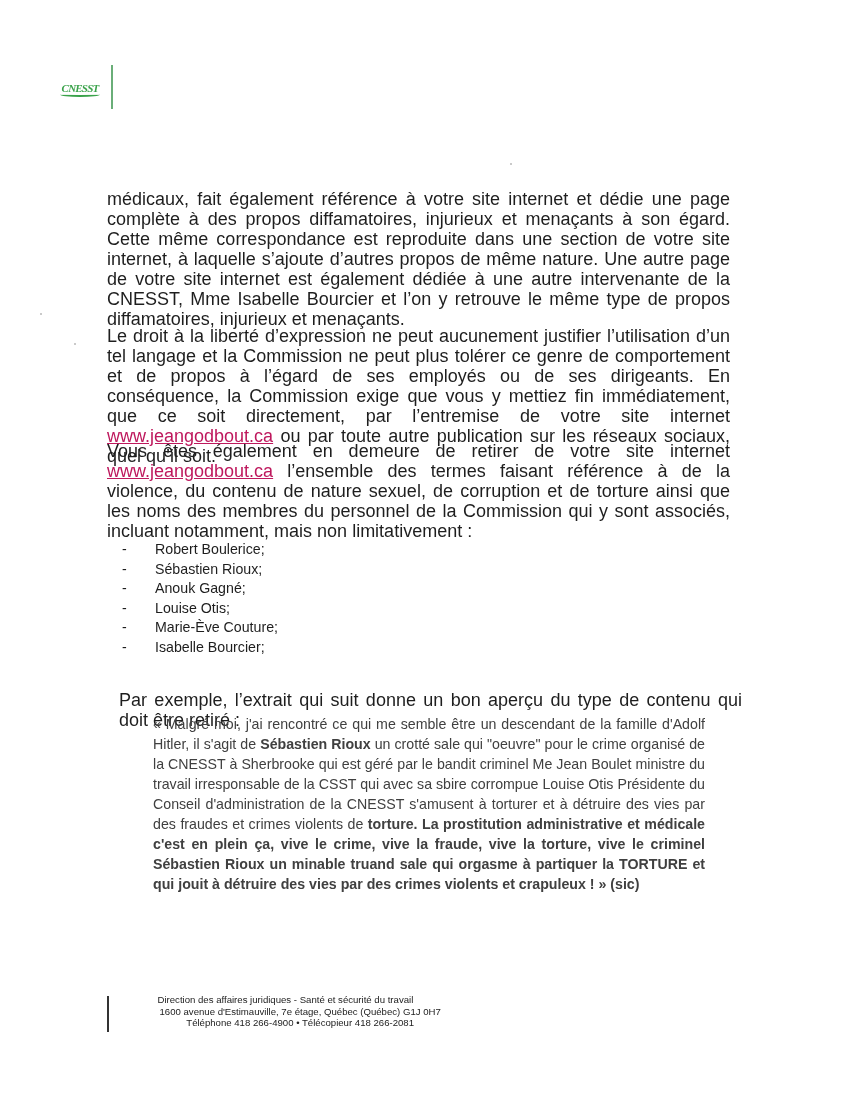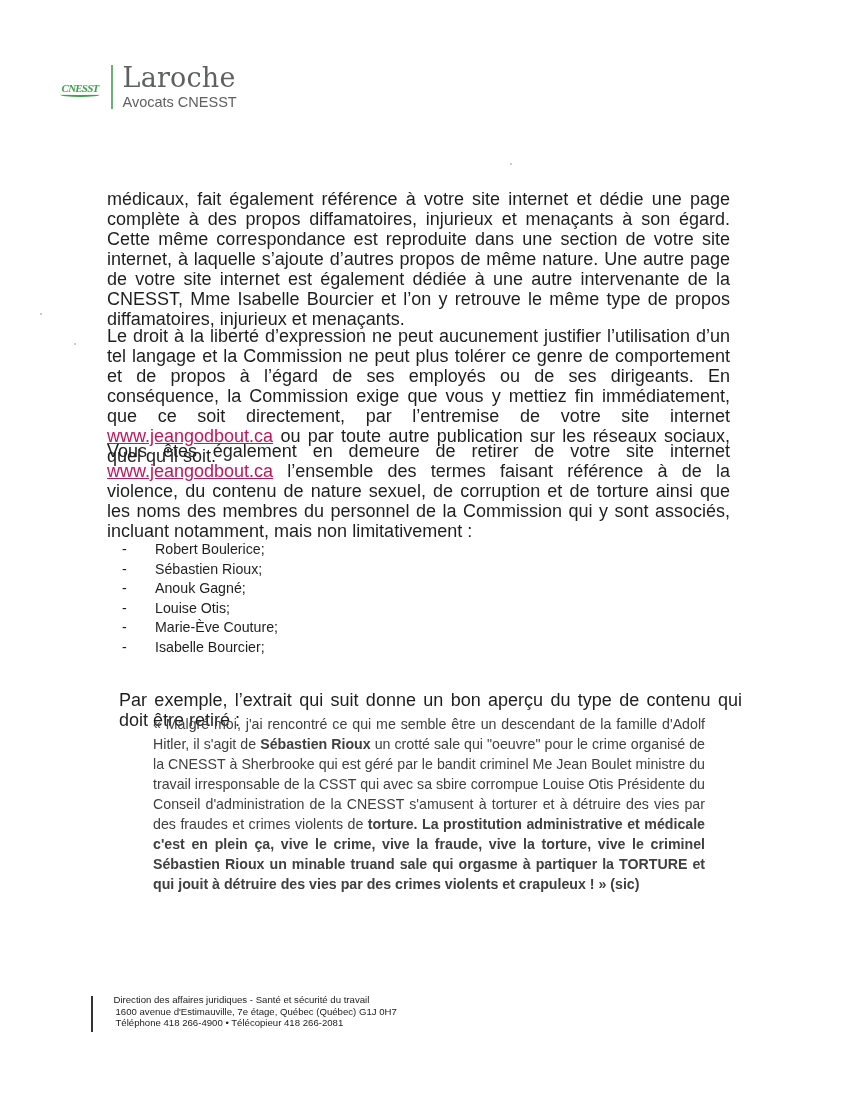--- a/index.html
+++ b/index.html
@@ -23,40 +23,36 @@
   .p4 { top: 678px; }
   a.link { color: #be185d; text-decoration: underline; }
 
   .names { position: absolute; left: 122px; top: 540px; list-style: none; margin: 0; padding: 0; font-size: 14.2px; line-height: 19.5px; }
   .names li { display: flex; }
   .names .dash { width: 33px; }
 
   .quote { position: absolute; left: 153px; top: 714px; width: 552px; font-size: 14.2px; line-height: 20px; text-align: justify; color: #404040; }
   .quote b { font-weight: bold; }
 
-  .footer { position: absolute; left: 91px; top: 994px; display: flex; }
+  .footer { position: absolute; left: 107px; top: 994px; display: flex; gap: 28px; }
   .footer-rule { width: 1.5px; height: 36px; background: #333; margin-right: 21px; margin-top: 2px; }
   .footer-text { font-size: 9.6px; line-height: 11.5px; color: #222; }
-  .footer-text div:nth-child(2), .footer-text div:nth-child(3) { padding-left: 2px; }
+  .footer-text div:nth-child(2), .footer-text div:nth-child(3) { padding-left: 2px; text-align: center; }
 
   .speck { position: absolute; background: #b8b8b8; border-radius: 50%; }
 </style>
 </head>
 <body>
 
 <div class="header">
   <div class="cnesst-logo">
     <span class="cnesst-text">CNESST</span>
     <span class="cnesst-swoosh"></span>
   </div>
   <div class="vrule"></div>
-  <div class="brand">
-    <span class="brand-name">Laroche</span>
-    <span class="brand-sub">Avocats CNESST</span>
-  </div>
 </div>
 
 <p class="body-text p1" style="margin:0">médicaux, fait également référence à votre site internet et dédie une page complète à des propos diffamatoires, injurieux et menaçants à son égard.  Cette même correspondance est reproduite dans une section de votre site internet, à laquelle s’ajoute d’autres propos de même nature. Une autre page de votre site internet est également dédiée à une autre intervenante de la CNESST, Mme Isabelle Bourcier et l’on y retrouve le même type de propos diffamatoires, injurieux et menaçants.</p>
 
 <p class="body-text p2" style="margin:0"><span>Le droit à la liberté d’expression ne peut aucunement justifier l’utilisation d’un tel langage et la Commission ne peut plus tolérer ce genre de comportement et de propos à  l’égard de ses employés ou de ses dirigeants.  En conséquence, la Commission exige que vous y mettiez fin  immédiatement, que ce soit directement, par l’entremise de votre site internet </span><a class="link" href="#">www.jeangodbout.ca</a><span> ou par toute autre publication sur les réseaux sociaux, quel qu’il soit.</span></p>
 
 <p class="body-text p3" style="margin:0"><span>Vous êtes également en demeure de retirer de votre site internet </span><a class="link" href="#">www.jeangodbout.ca</a><span> l’ensemble des termes faisant référence à de la violence, du contenu de nature sexuel, de corruption et de torture ainsi que les noms des membres du personnel de la Commission qui y sont associés, incluant notamment, mais non limitativement :</span></p>
 
 <ul class="names">
   <li>

